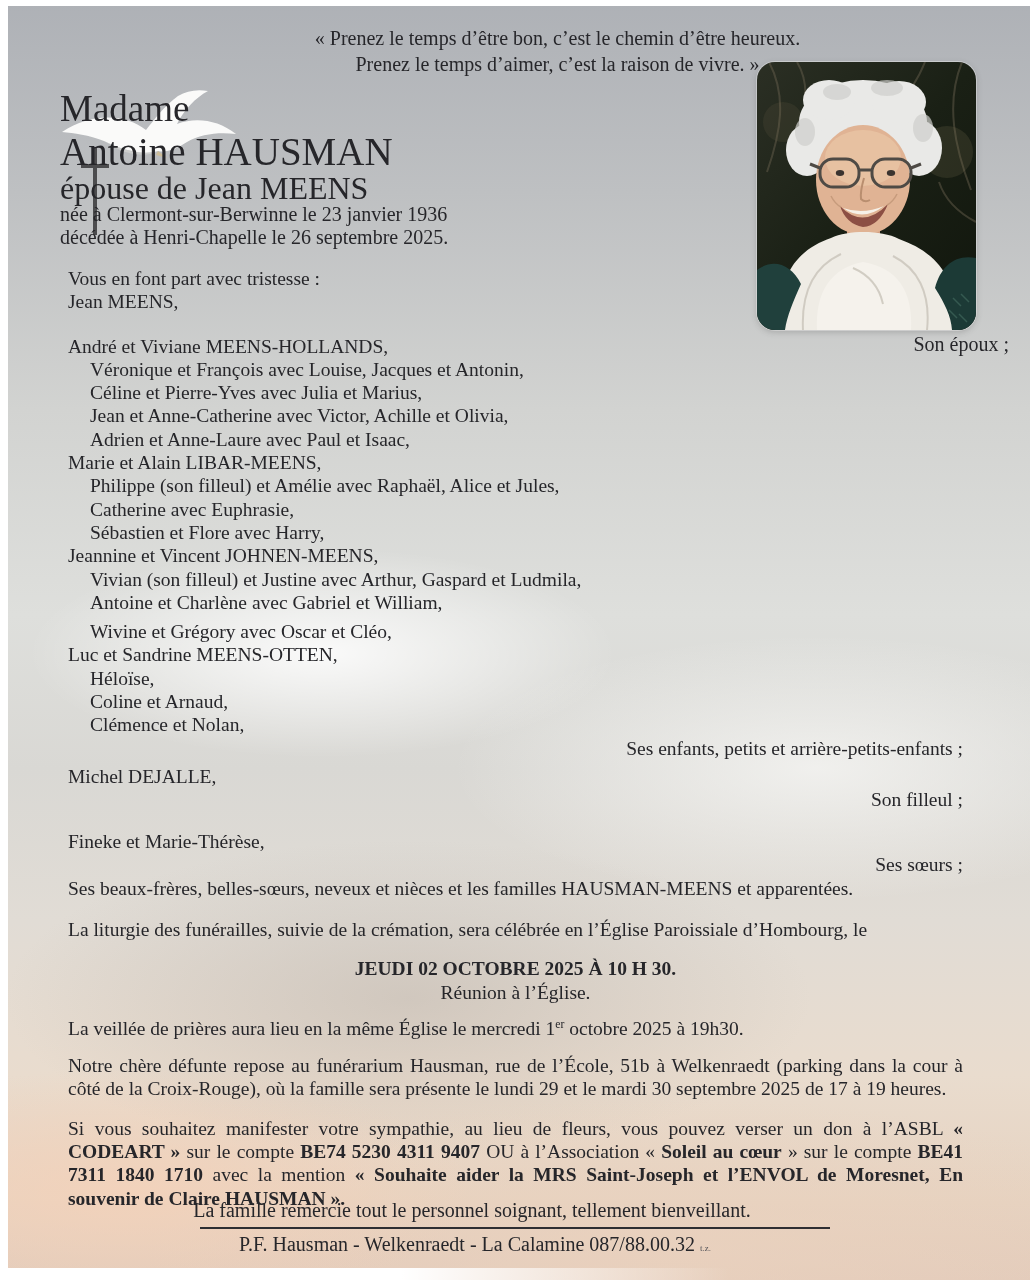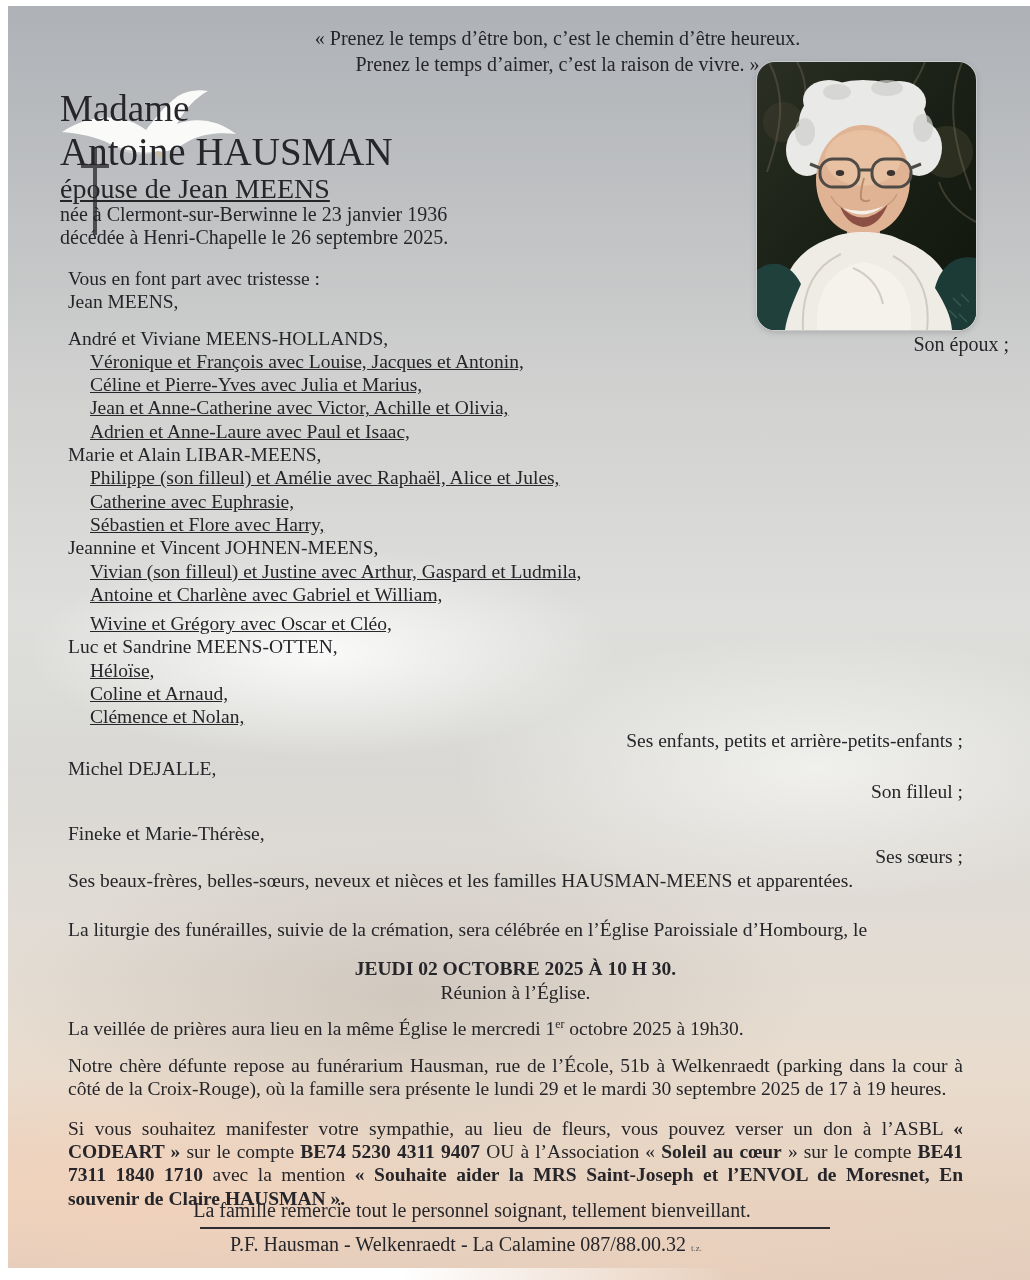--- a/index.html
+++ b/index.html
@@ -17,45 +17,45 @@
   }
   .edge{position:absolute;background:#fff;}
   .edge-left{left:0;top:0;bottom:0;width:8px;}
   .edge-top{left:0;top:0;right:0;height:6px;}
   .edge-bottom{left:0;bottom:0;width:68%;height:12px;background:linear-gradient(90deg,#fff 55%,rgba(255,255,255,0));}
   .abs{position:absolute;}
   .quote{left:85px;top:25px;width:945px;text-align:center;font-size:20px;line-height:26px;}
   .header{left:60px;top:88px;width:760px;text-align:left;}
   .header .title{font-size:37px;line-height:42px;}
   .header .name{font-size:39px;line-height:44px;}
-  .header .spouse{font-size:28px;line-height:29px;text-decoration:underline;}
+  .header .spouse{font-size:32px;line-height:29px;}
   .header .dates{font-size:20px;line-height:23px;}
   .photo{left:757px;top:62px;width:219px;height:268px;border-radius:18px;overflow:hidden;
          box-shadow:0 0 0 1px rgba(255,255,255,.35), 0 2px 6px rgba(60,60,60,.25);}
   .photo svg{display:block;}
   .spouse-label{top:333px;right:65px;font-size:20px;}
   .dove{left:58px;top:88px;width:215px;height:110px;}
   .cross{left:81px;top:147px;width:28px;height:88px;}
   .cross .v{position:absolute;left:12px;top:0;width:4px;height:88px;background:#4c4c4e;}
   .cross .h{position:absolute;left:0;top:17px;width:28px;height:4px;background:#4c4c4e;}
   .mourners{left:68px;top:267px;width:895px;font-size:19.5px;line-height:23.3px;}
-  .m-line.indent{padding-left:22px;text-decoration:underline;}
+  .m-line.indent{padding-left:22px;}
   .m-line.right{text-align:right;}
   .ceremony{left:68px;top:918px;width:895px;font-size:19.5px;line-height:23.3px;}
   .ceremony .center{text-align:center;}
   .ceremony .bold{font-weight:bold;}
   .ceremony .date-line{margin-top:16px;}
   .ceremony .vigil{margin-top:13px;}
   .ceremony .repose{margin-top:14px;text-align:justify;}
   .ceremony .donation{margin-top:16px;text-align:justify;}
   sup{font-size:.6em;vertical-align:super;line-height:0;}
   b{font-weight:bold;}
   .thanks{left:0;top:1199px;width:888px;text-align:center;font-size:20px;margin-left:28px;}
   .divider{left:200px;top:1227px;width:630px;height:2px;background:#2e2e32;}
-  .footer{left:8px;top:1233px;width:916px;text-align:center;font-size:20px;}
+  .footer{left:17px;top:1233px;width:916px;text-align:center;font-size:20px;}
   .footer .mark{font-size:9px;color:#55555a;margin-left:5px;}
 </style>
 </head>
 <body>
 
 <div class="page">
   <div class="edge edge-left"></div>
   <div class="edge edge-top"></div>
   <div class="edge edge-bottom"></div>
 
@@ -158,21 +158,21 @@
       <g stroke="#3c6258" stroke-width="1.5" opacity="0.8">
         <path d="M196,236 l8,8 M204,232 l8,8 M192,248 l8,8 M202,252 l8,8"></path>
       </g>
     </svg>
   </div>
   <div class="abs spouse-label">Son époux ;</div>
 
   <div class="abs mourners">
       <div class="m-line">Vous en font part avec tristesse :</div>
       <div class="m-line" style="">Jean MEENS,</div>
-      <div class="m-line" style="margin-top: 13px;">André et Viviane MEENS-HOLLANDS,</div>
+      <div class="m-line" style="margin-top: 21px;">André et Viviane MEENS-HOLLANDS,</div>
       <div class="m-line indent">Véronique et François avec Louise, Jacques et Antonin,</div>
       <div class="m-line indent">Céline et Pierre-Yves avec Julia et Marius,</div>
       <div class="m-line indent">Jean et Anne-Catherine avec Victor, Achille et Olivia,</div>
       <div class="m-line indent">Adrien et Anne-Laure avec Paul et Isaac,</div>
       <div class="m-line">Marie et Alain LIBAR-MEENS,</div>
       <div class="m-line indent">Philippe (son filleul) et Amélie avec Raphaël, Alice et Jules,</div>
       <div class="m-line indent">Catherine avec Euphrasie,</div>
       <div class="m-line indent">Sébastien et Flore avec Harry,</div>
       <div class="m-line">Jeannine et Vincent JOHNEN-MEENS,</div>
       <div class="m-line indent">Vivian (son filleul) et Justine avec Arthur, Gaspard et Ludmila,</div>

